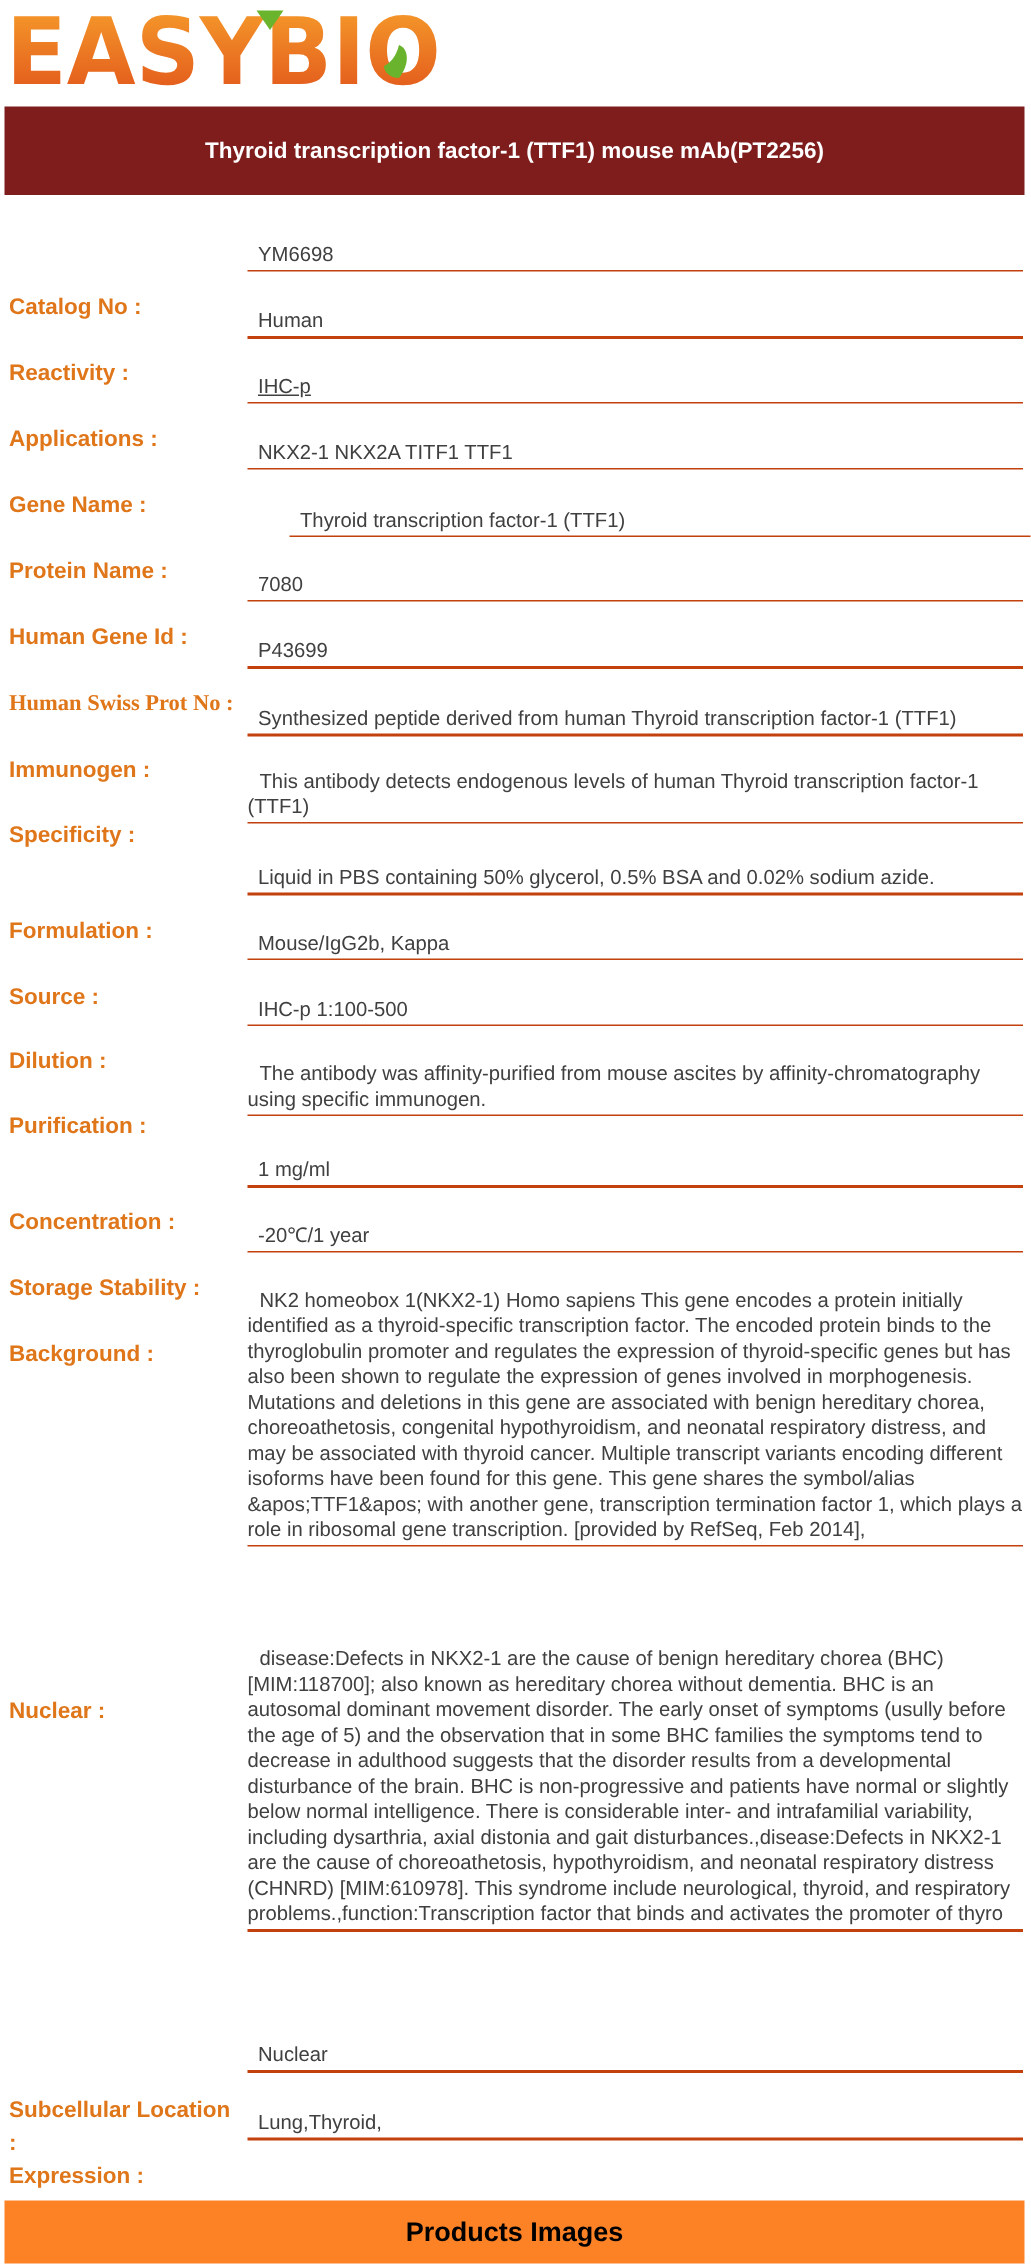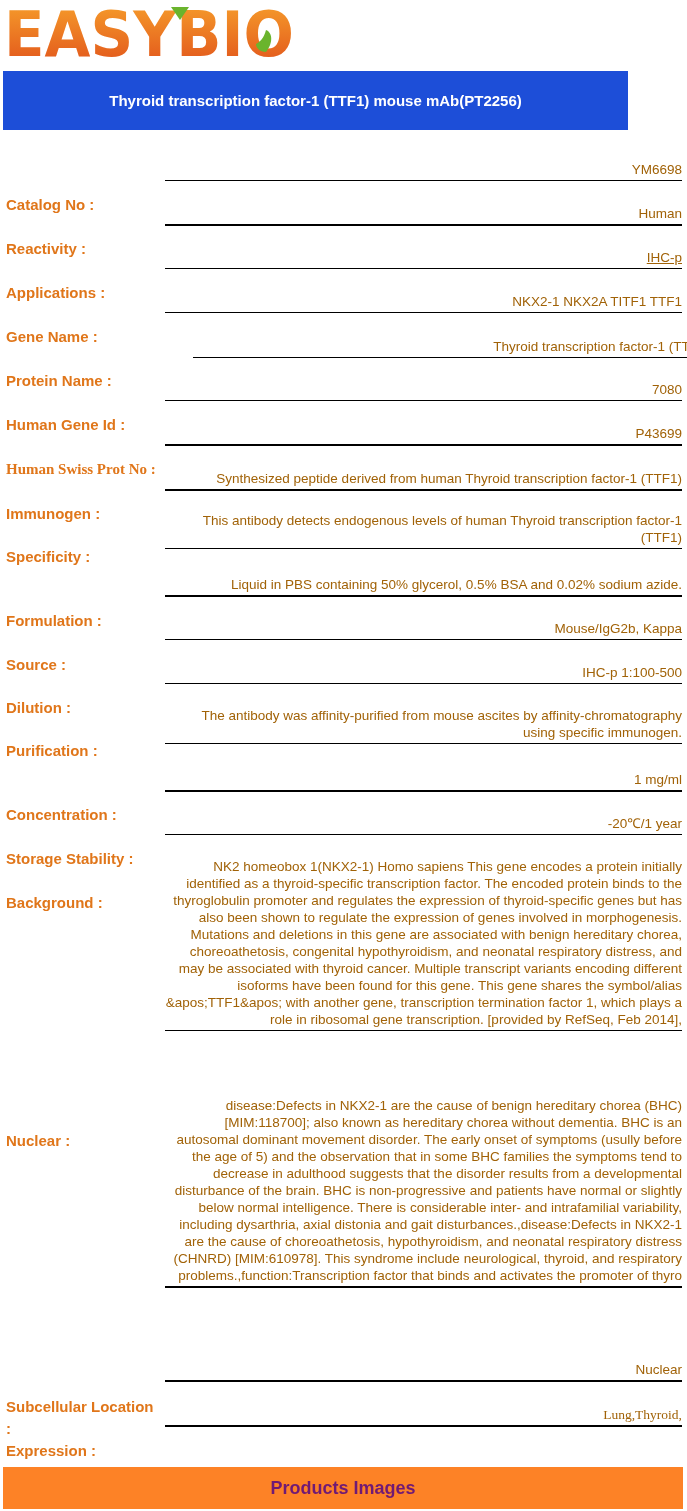--- a/index.html
+++ b/index.html
@@ -1,32 +1,32 @@
 <!DOCTYPE html>
 <html><head>
   <meta charset="utf-8">
   <style>
     html, body { margin: 0; padding: 0; background: #ffffff; }
     body { width: 687px; height: 1511px; position: relative; overflow: hidden;
            font-family: "Liberation Sans", sans-serif; }
     .logo { position: absolute; left: 4px; top: 2px; height: 62px; width: 300px; }
     .logo svg { display: block; }
-    .title-bar { position: absolute; left: 3px; top: 71px; width: 625px; height: 59px;
-                 background: #1d4ed8; color: #ffffff; font-weight: bold; font-size: 15px;
+    .title-bar { position: absolute; left: 3px; top: 71px; width: 680px; height: 59px;
+                 background: #7f1d1d; color: #ffffff; font-weight: bold; font-size: 15px;
                  display: flex; align-items: center; justify-content: center; }
     .row { position: absolute; left: 0; width: 687px; }
     .label { position: absolute; left: 6px; top: 0; width: 155px; color: #e0761a;
              font-weight: bold; font-size: 15px; line-height: 22px; margin-top: 36px; }
-    .value { position: absolute; left: 165px; width: 517px; color: #a16207; font-size: 13.5px;
-             line-height: 17px; border-bottom: 2px solid #000000; padding-left: 7px;
-             box-sizing: border-box; padding-bottom: 2px; text-align: right; }
+    .value { position: absolute; left: 165px; width: 517px; color: #404040; font-size: 13.5px;
+             line-height: 17px; border-bottom: 2px solid #c2410c; padding-left: 7px;
+             box-sizing: border-box; padding-bottom: 2px; }
     .value.multi { padding-left: 0; text-indent: 8px; }
     .value.thin { border-bottom-width: 1px; }
     .bottom-bar { position: absolute; left: 3px; top: 1467px; width: 680px; height: 42px;
-                  background: #fd8226; color: #701a75; font-weight: bold; font-size: 18px;
+                  background: #fd8226; color: #000000; font-weight: bold; font-size: 18px;
                   display: flex; align-items: center; justify-content: center; }
   </style>
 </head>
 <body>
 
 <div class="logo">
   <svg width="300" height="62" viewBox="0 0 300 62">
     <defs>
       <linearGradient id="lg" x1="0" y1="0" x2="0" y2="1">
         <stop offset="0" stop-color="#f7a12c"></stop>
@@ -128,18 +128,18 @@
   <div class="value multi" style="top:3px;">disease:Defects in NKX2-1 are the cause of benign hereditary chorea (BHC) [MIM:118700]; also known as hereditary chorea without dementia. BHC is an autosomal dominant movement disorder. The early onset of symptoms (usully before the age of 5) and the observation that in some BHC families the symptoms tend to decrease in adulthood suggests that the disorder results from a developmental disturbance of the brain. BHC is non-progressive and patients have normal or slightly below normal intelligence. There is considerable inter- and intrafamilial variability, including dysarthria, axial distonia and gait disturbances.,disease:Defects in NKX2-1 are the cause of choreoathetosis, hypothyroidism, and neonatal respiratory distress (CHNRD) [MIM:610978]. This syndrome include neurological, thyroid, and respiratory problems.,function:Transcription factor that binds and activates the promoter of thyro</div>
 </div>
 
 <div class="row" style="top:1360px;">
   <div class="label" style="line-height:22px;">Subcellular Location :</div>
   <div class="value" style="top:1px;">Nuclear</div>
 </div>
 
 <div class="row" style="top:1404px;">
   <div class="label">Expression :</div>
-  <div class="value" style="top:2px;font-family:Liberation Serif, serif;">Lung,Thyroid,</div>
+  <div class="value" style="top:2px;">Lung,Thyroid,</div>
 </div>
 
 <div class="bottom-bar">
   <span>Products Images</span>
 </div>
 
 </body></html>

